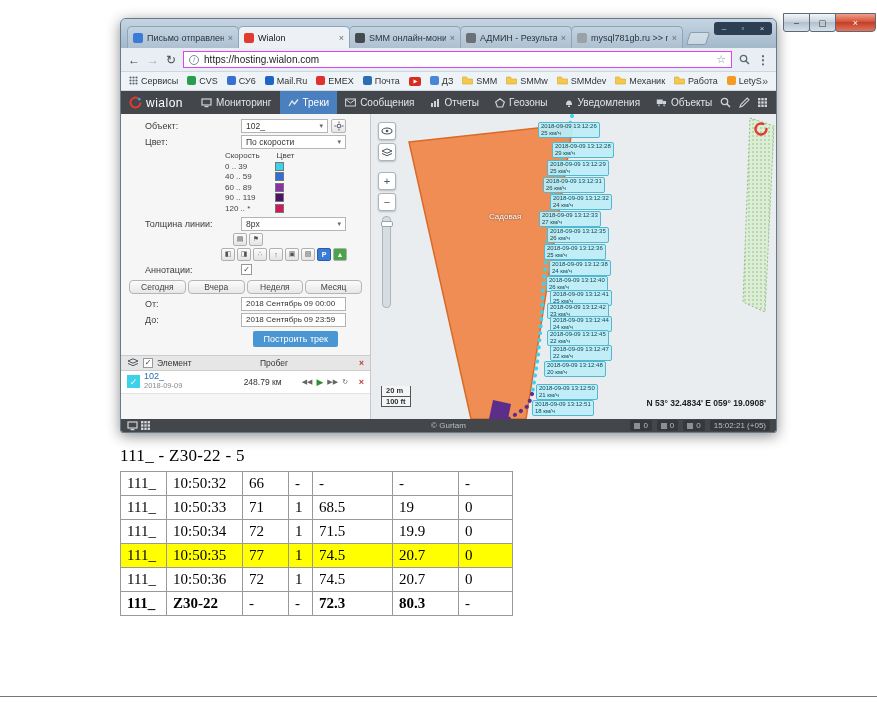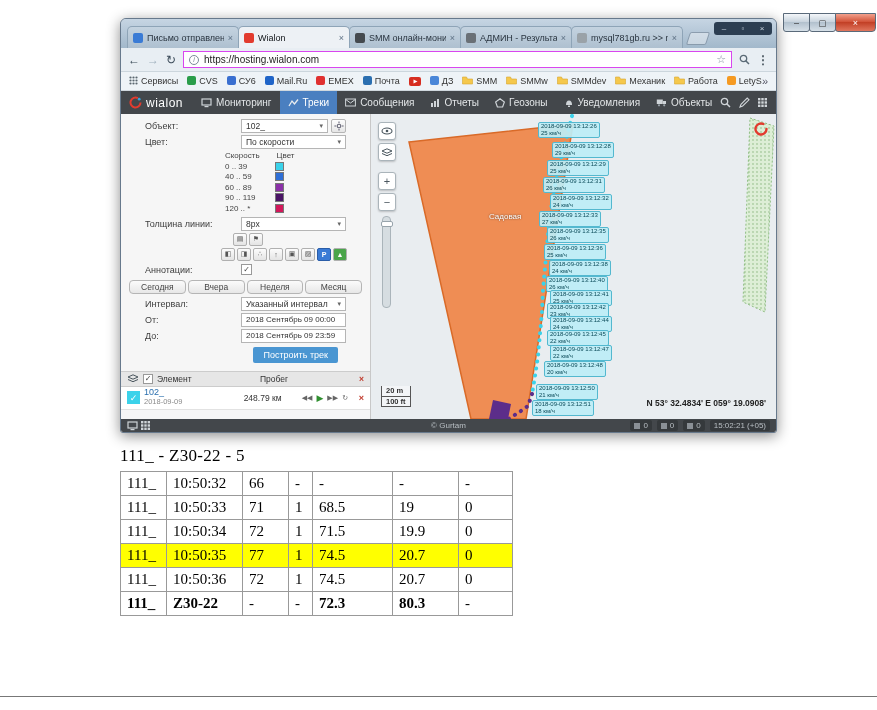--- a/index.html
+++ b/index.html
@@ -480,27 +480,20 @@
           <div class="prow">
             <span class="lbl">Аннотации:</span>
             <span class="cb">✓</span>
           </div>
           <div class="qtabs" id="quick-intervals">
               <span class="qtab">Сегодня</span>
               <span class="qtab">Вчера</span>
               <span class="qtab">Неделя</span>
               <span class="qtab">Месяц</span>
             </div>
-          <div class="prow">
-            <span class="lbl">Интервал:</span>
-            <div class="dd">
-                <span>Указанный интервал</span>
-                <span class="caret">▾</span>
-              </div>
-          </div>
           <div class="prow">
             <span class="lbl">От:</span>
             <div class="inp">
                 <span>2018 Сентябрь 09 00:00</span>
               </div>
           </div>
           <div class="prow">
             <span class="lbl">До:</span>
             <div class="inp">
                 <span>2018 Сентябрь 09 23:59</span>

